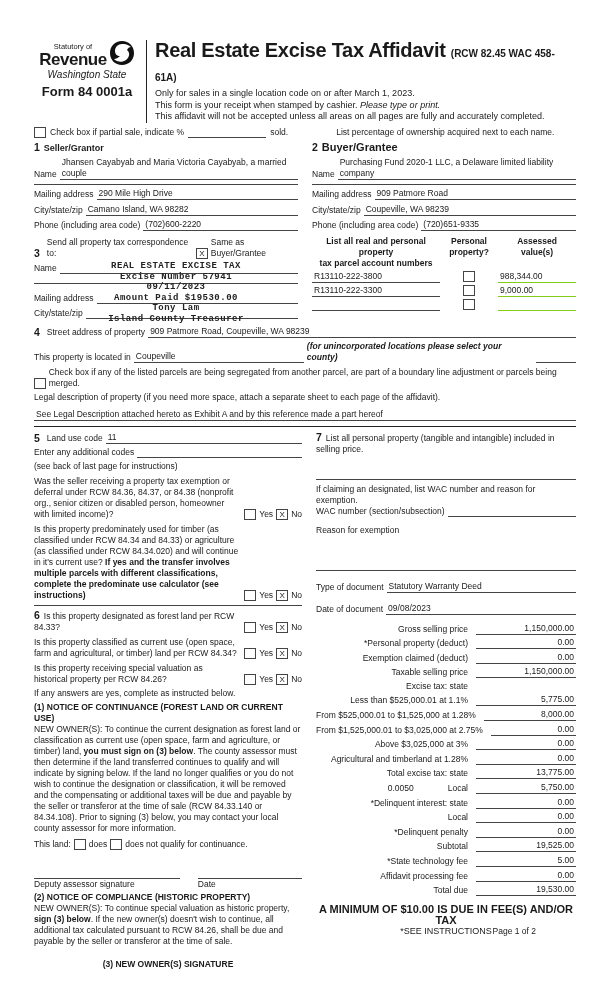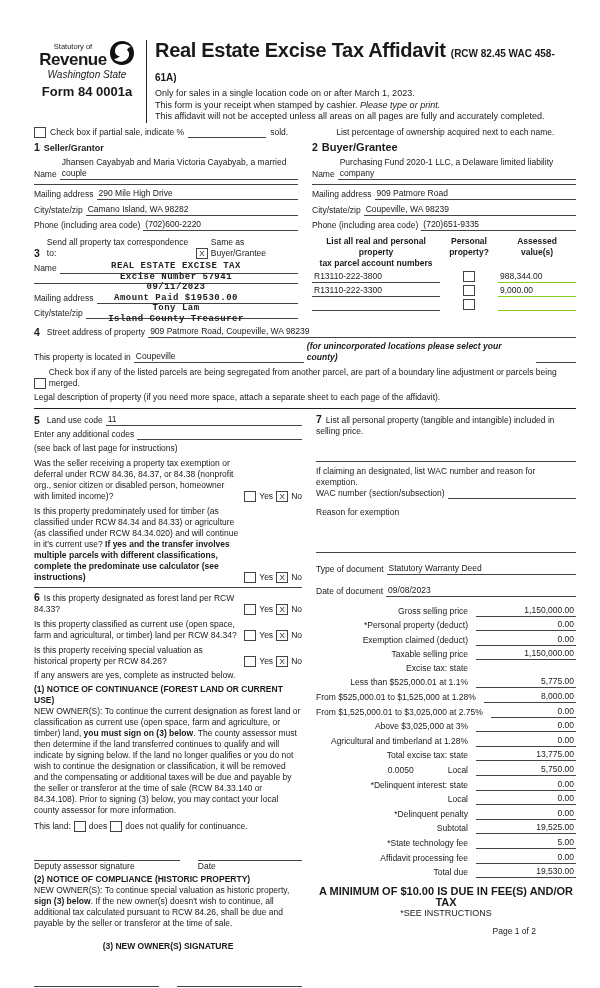--- a/index.html
+++ b/index.html
@@ -231,20 +231,23 @@
         <span class="lbl">This property is located in</span>
         <span class="fill" style="min-width:170px">Coupeville</span>
         <span class="b i">(for unincorporated locations please select your county)</span>
         <span class="fill grow"></span>
       </div>
     <div class="fldrow">
         <span class="cb"></span>
         <span>Check box if any of the listed parcels are being segregated from another parcel, are part of a boundary line adjustment or parcels being merged.</span>
       </div>
     <div style="margin-top:3px">Legal description of property (if you need more space, attach a separate sheet to each page of the affidavit).</div>
+    <div class="fldrow" style="margin-top:6px">
+        <span class="fill grow">See Legal Description attached hereto as Exhibit A and by this reference made a part hereof</span>
+      </div>
   </div>
 
   <hr class="hr">
 
   <div class="cols">
 
     <div class="col" style="flex:0 0 268px">
       <div class="fldrow" style="margin-top:0">
           <span class="sec-num">5</span>
           <span class="lbl">Land use code</span>

